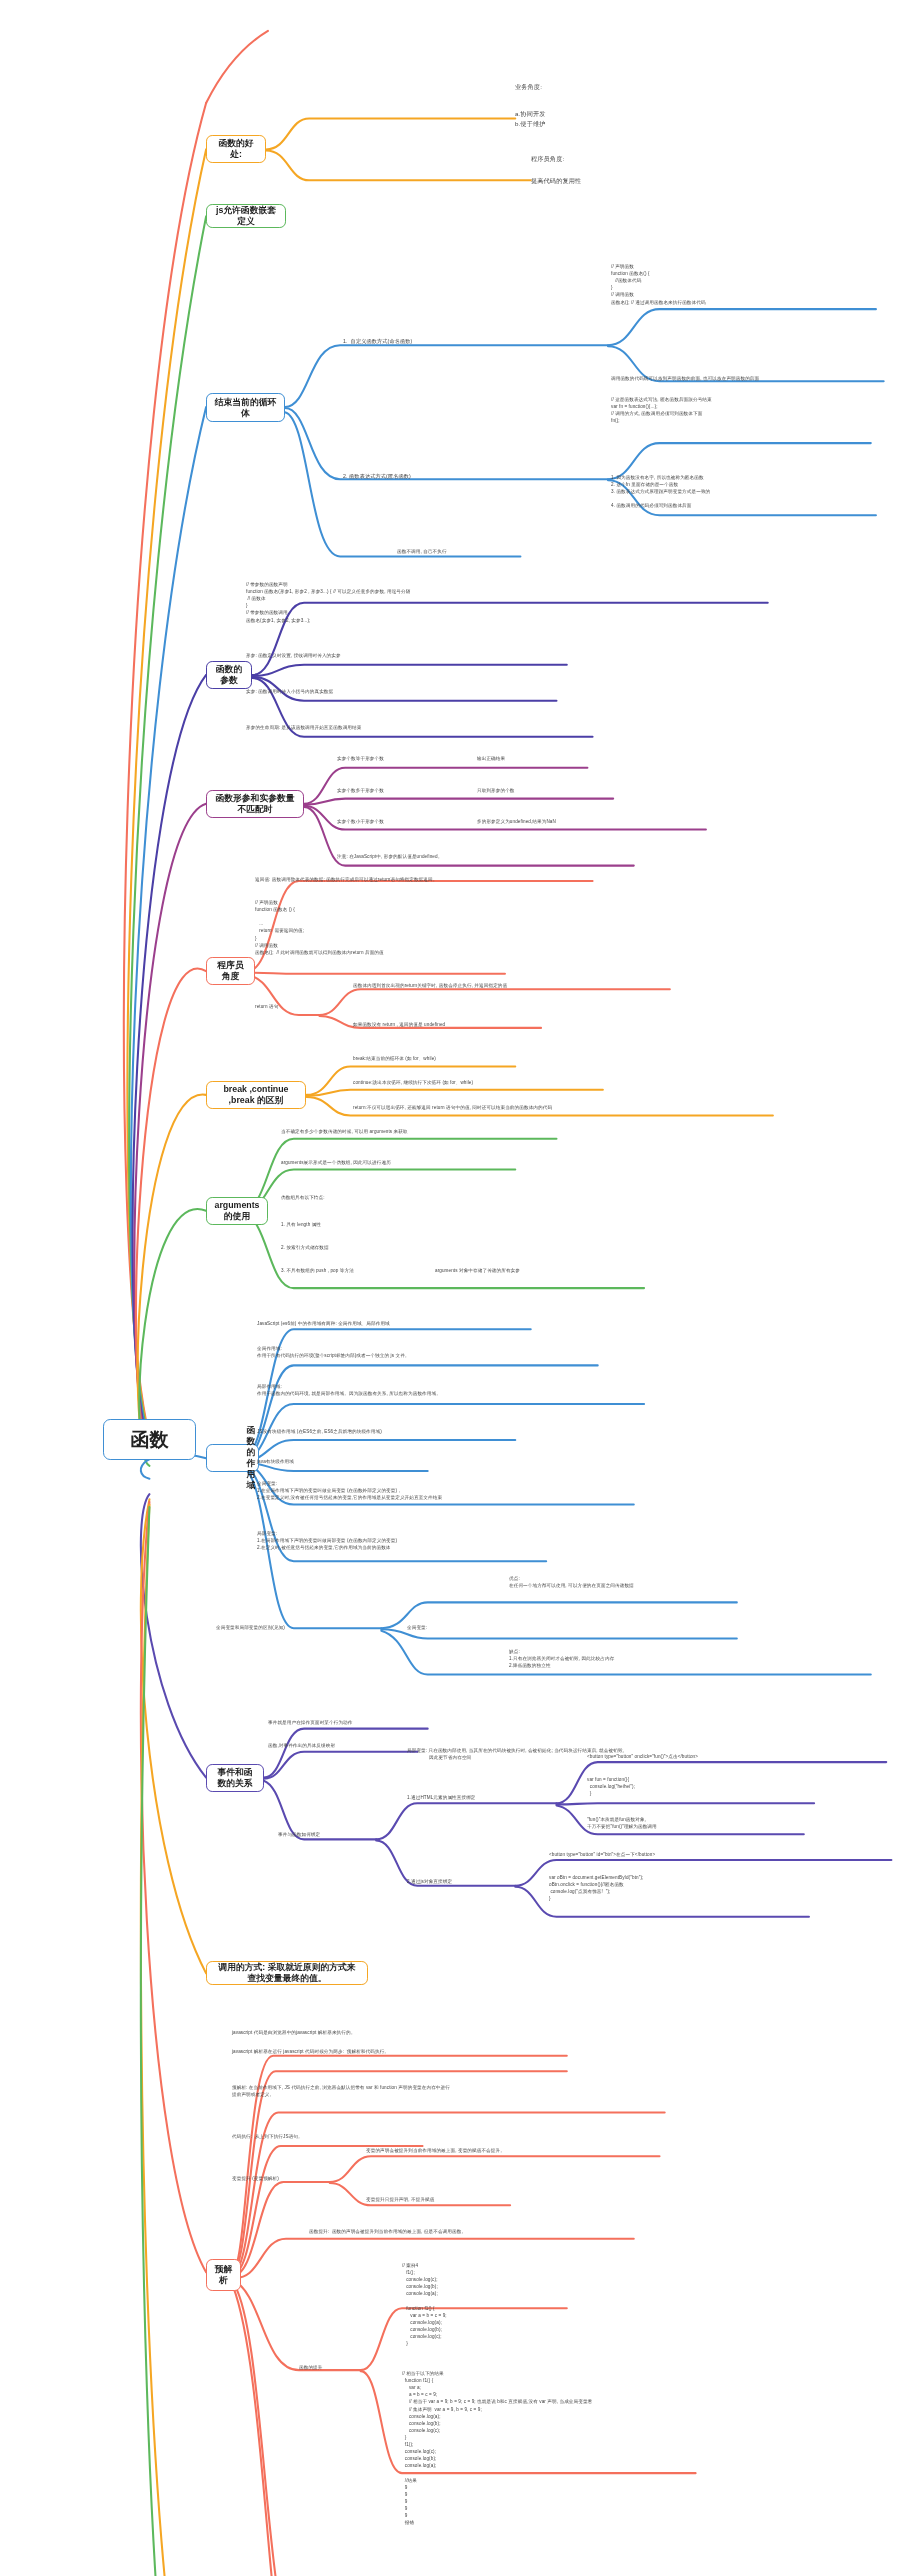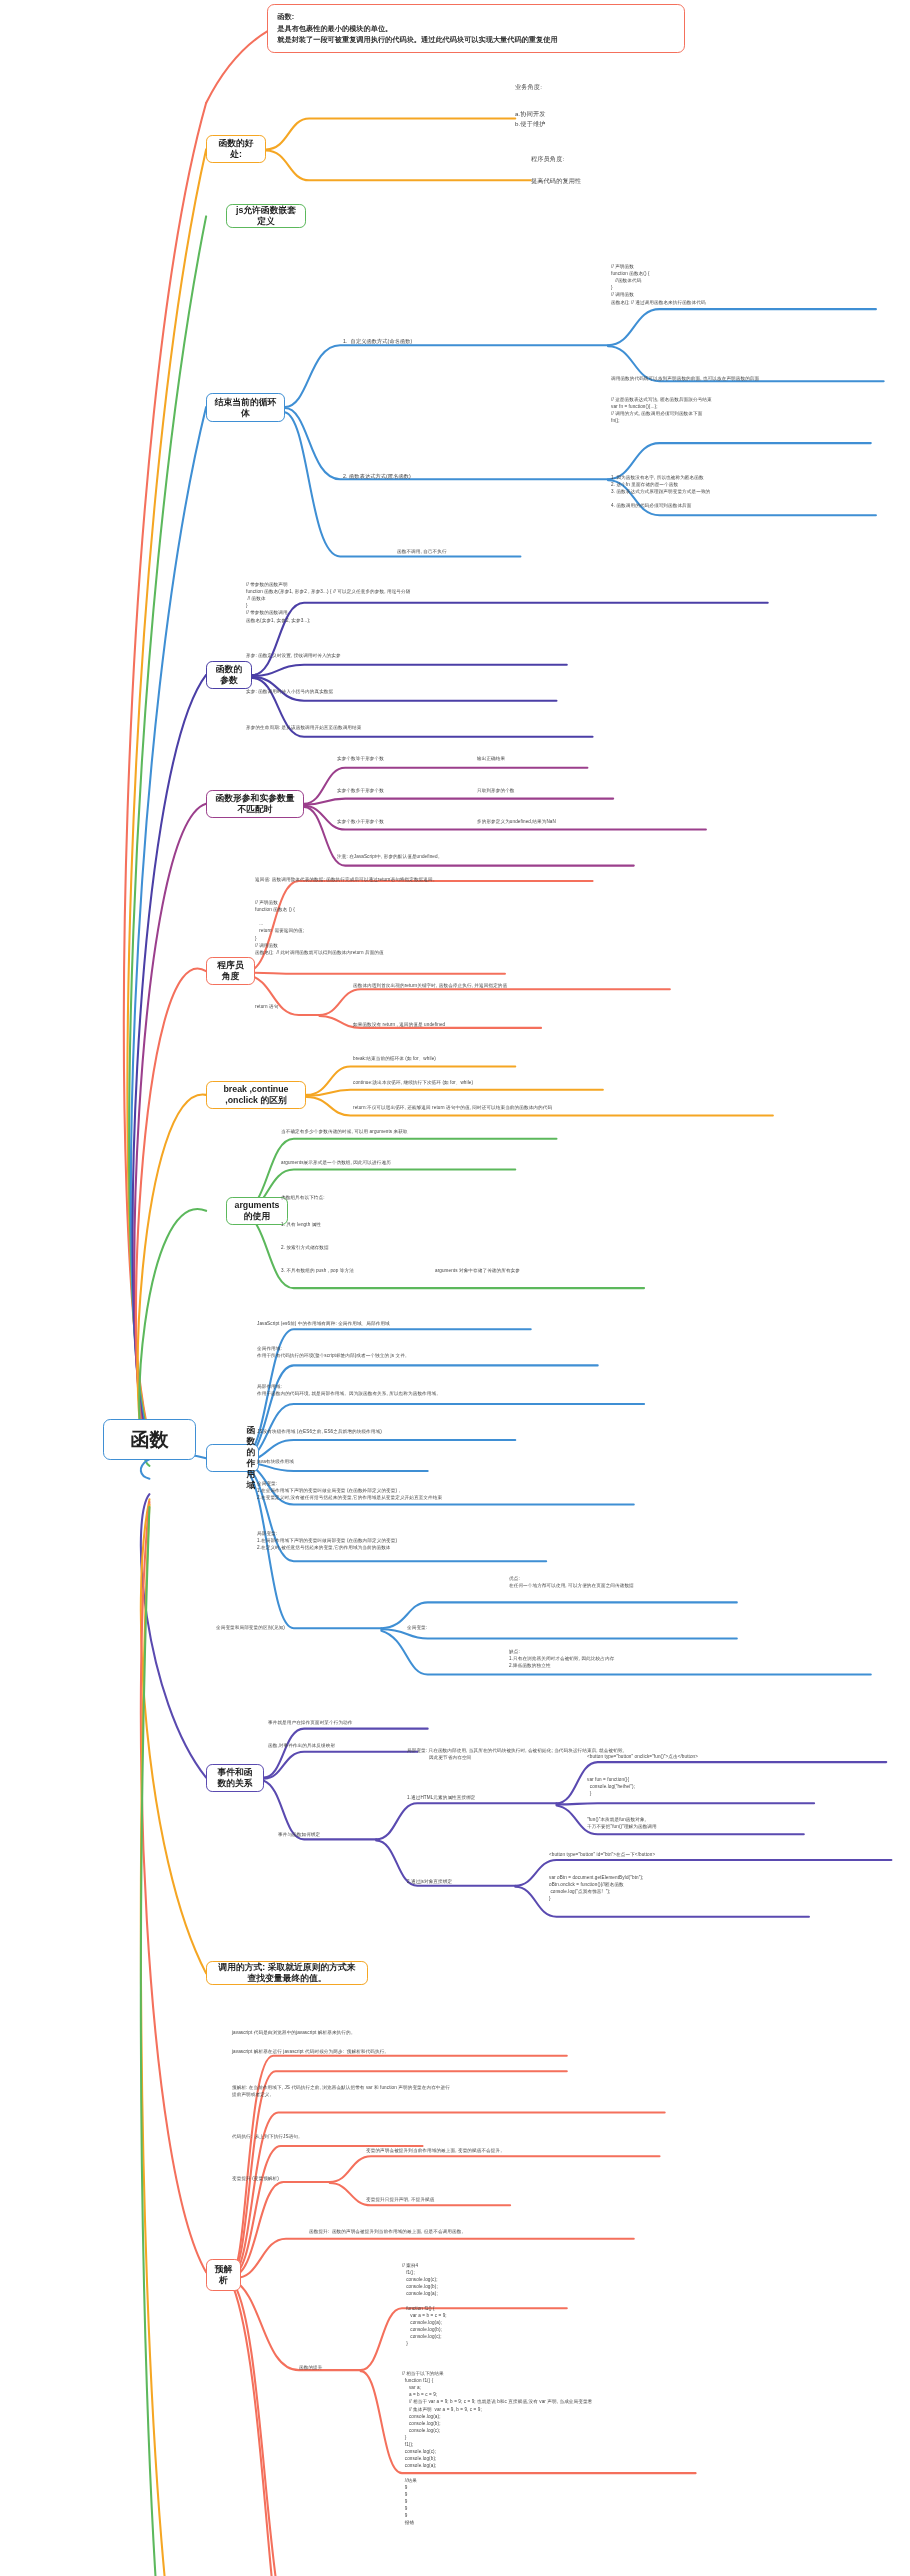--- a/index.html
+++ b/index.html
@@ -15,21 +15,21 @@
     padding:7.2px 10.3px;
   }
   
   .topic{
     border:1.5px solid #888;border-radius:6.2px;background:#fff;
     font-weight:bold;font-size:8.8px;color:#1f1f1f;
     display:flex;align-items:center;justify-content:center;
     padding:4.6px 7.2px;text-align:center;line-height:1.25;
   }
   .t-orange{border-color:#f5a623;}
-  .t-green{border-color:#5cb85c;margin-left:20px;}
+  .t-green{border-color:#5cb85c;}
   .t-blue{border-color:#3f8fd4;}
   .t-purple{border-color:#4b3fa6;}
   .t-magenta{border-color:#9b3f8c;}
   .t-red{border-color:#f4705c;}
   .t-violet{border-color:#5a4ab0;}
   
   .leaf{
     position:absolute;font-size:5.7px;line-height:1.55;color:#444;
     white-space:pre;letter-spacing:0.1px;
   }
@@ -143,23 +143,20 @@
       <path d="M 625 5452 C 670 5452 670 5430 710 5430 L 840 5430" stroke="#f5a623"></path>
       <path d="M 625 5454 C 670 5454 670 5485 710 5485 L 870 5485" stroke="#f5a623"></path>
       <path d="M 625 5456 C 670 5456 670 5545 710 5545 L 880 5545" stroke="#f5a623"></path>
 
       <path d="M 470 5640 L 770 5640" stroke="#5cb85c"></path>
     </g>
   </svg>
 
   <div class="node root" style="left:103px;top:1419px;width:93px;height:41px;">函数</div>
 
-  <div class="root-note" style="left:267px;top:4.1px;width:397px;">函数:
-是具有包裹性的最小的模块的单位。
-就是封装了一段可被重复调用执行的代码块。通过此代码块可以实现大量代码的重复使用</div>
 
   <div class="node topic t-orange" style="left:206px;top:135px;width:60px;height:28px;">函数的好处:</div>
   <div class="leaf md" style="left:515px;top:82px;">业务角度:</div>
   <div class="leaf md" style="left:515px;top:109px;">a.协同开发
 b.便于维护</div>
   <div class="leaf md" style="left:531px;top:154px;">程序员角度:</div>
   <div class="leaf md" style="left:531px;top:176px;">提高代码的复用性</div>
 
   <div class="node topic t-green" style="left:206px;top:204px;width:80px;height:24px;">js允许函数嵌套定义</div>
 
@@ -211,21 +208,21 @@
 
    ...
    return  需要返回的值;
 }
 // 调用函数
 函数名();  // 此时调用函数就可以得到函数体内return 后面的值</div>
   <div class="leaf xs" style="left:255px;top:1003px;">return 语句</div>
   <div class="leaf xs" style="left:353px;top:982px;">函数体内遇到首次出现的return关键字时, 函数会停止执行, 并返回指定的值</div>
   <div class="leaf xs" style="left:353px;top:1021px;">如果函数没有 return , 返回的值是 undefined</div>
 
-  <div class="node topic t-orange" style="left:206px;top:1081px;width:100px;height:28px;">break ,continue ,onclick 的区别</div>
+  <div class="node topic t-orange" style="left:206px;top:1081px;width:100px;height:28px;">break ,continue ,break 的区别</div>
   <div class="leaf xs" style="left:353px;top:1055px;">break:结束当前的循环体 (如 for、while)</div>
   <div class="leaf xs" style="left:353px;top:1079px;">continue:跳出本次循环, 继续执行下次循环 (如 for、while)</div>
   <div class="leaf xs" style="left:353px;top:1104px;">return:不仅可以退出循环, 还能够返回 return 语句中的值, 同时还可以结束当前的函数体内的代码</div>
 
   <div class="node topic t-green" style="left:206px;top:1197px;width:62px;height:28px;">arguments的使用</div>
   <div class="leaf xs" style="left:281px;top:1128px;">当不确定有多少个参数传递的时候, 可以用 arguments 来获取</div>
   <div class="leaf xs" style="left:281px;top:1159px;">arguments展示形式是一个伪数组, 因此可以进行遍历</div>
   <div class="leaf xs" style="left:281px;top:1194px;">伪数组具有以下特点:</div>
   <div class="leaf xs" style="left:281px;top:1221px;">1. 具有 length 属性</div>
   <div class="leaf xs" style="left:281px;top:1244px;">2. 按索引方式储存数据</div>

